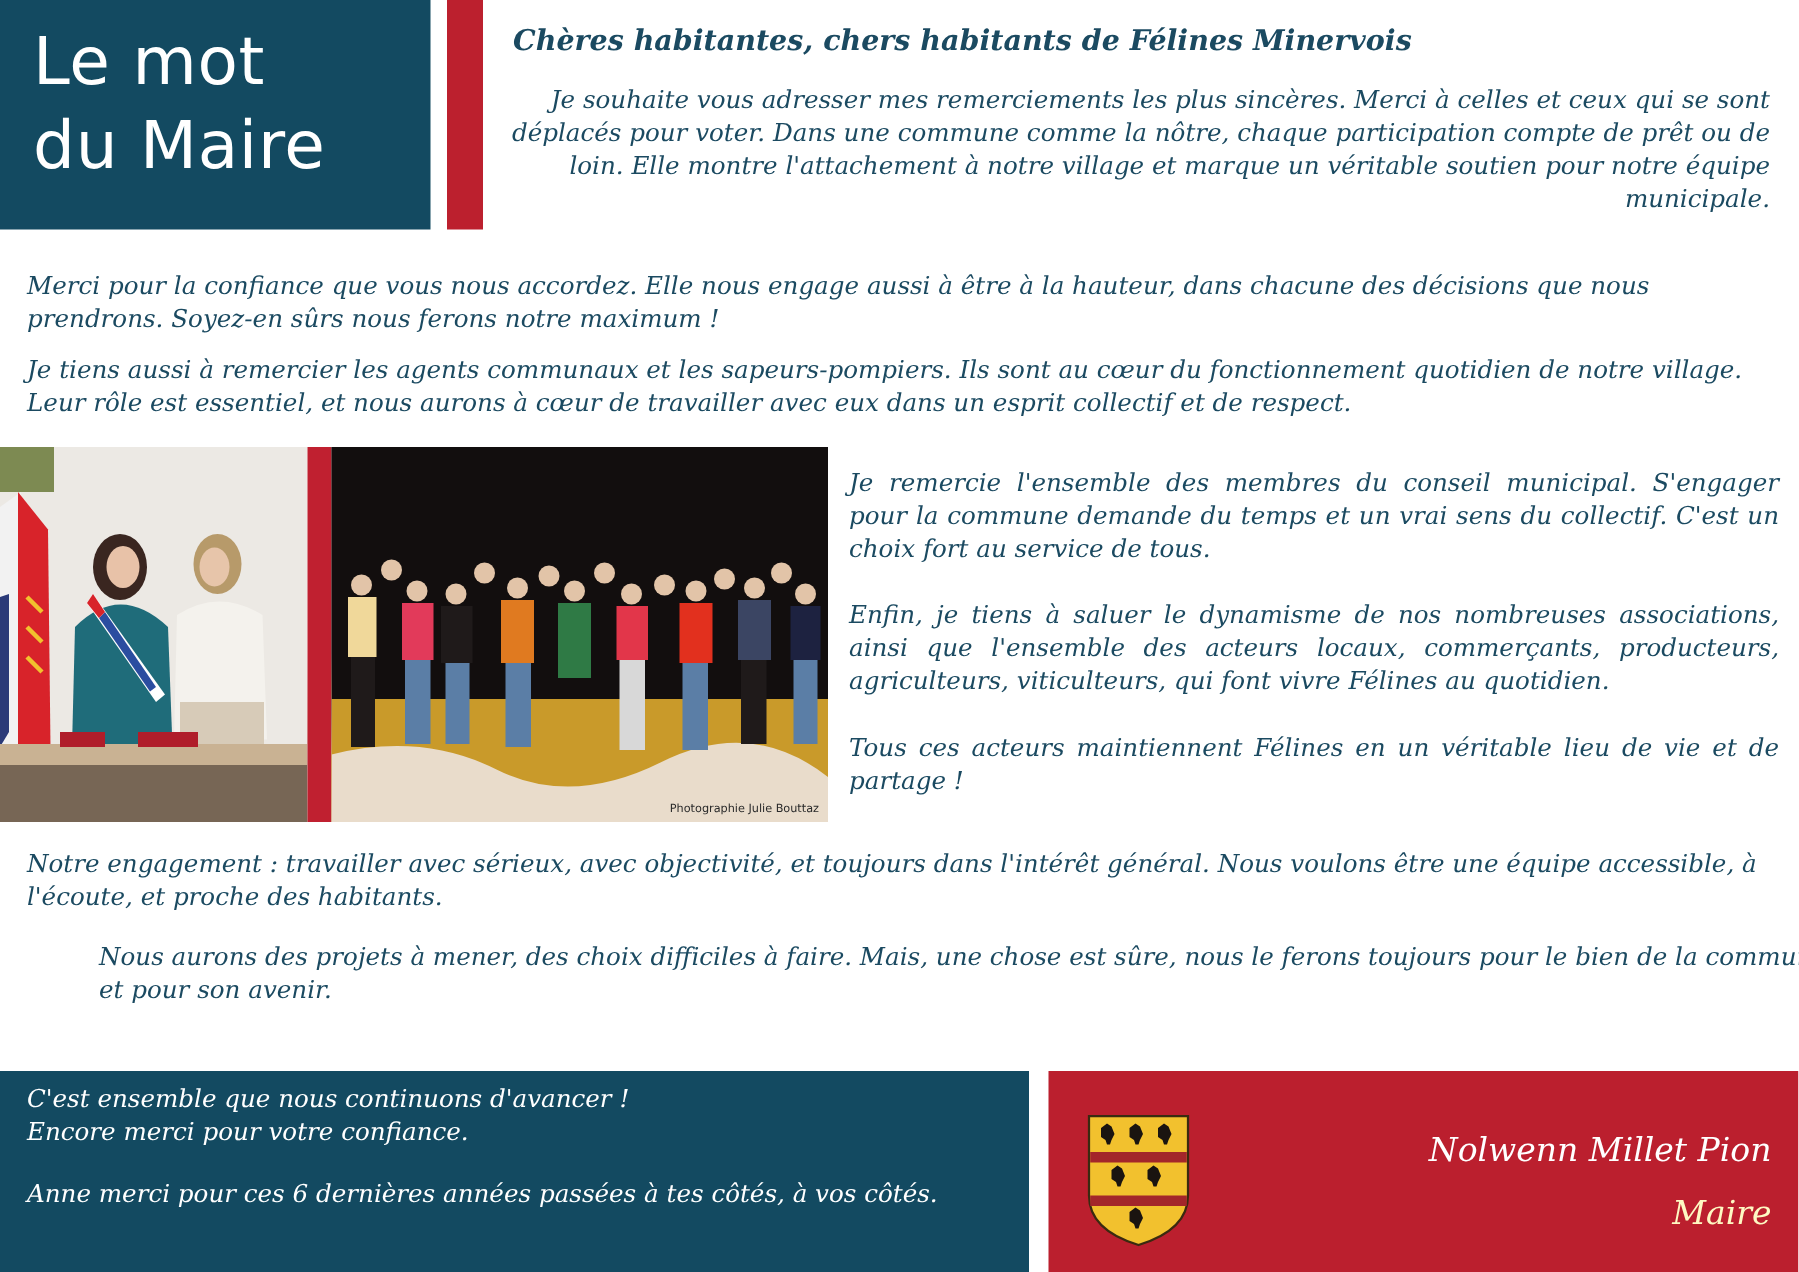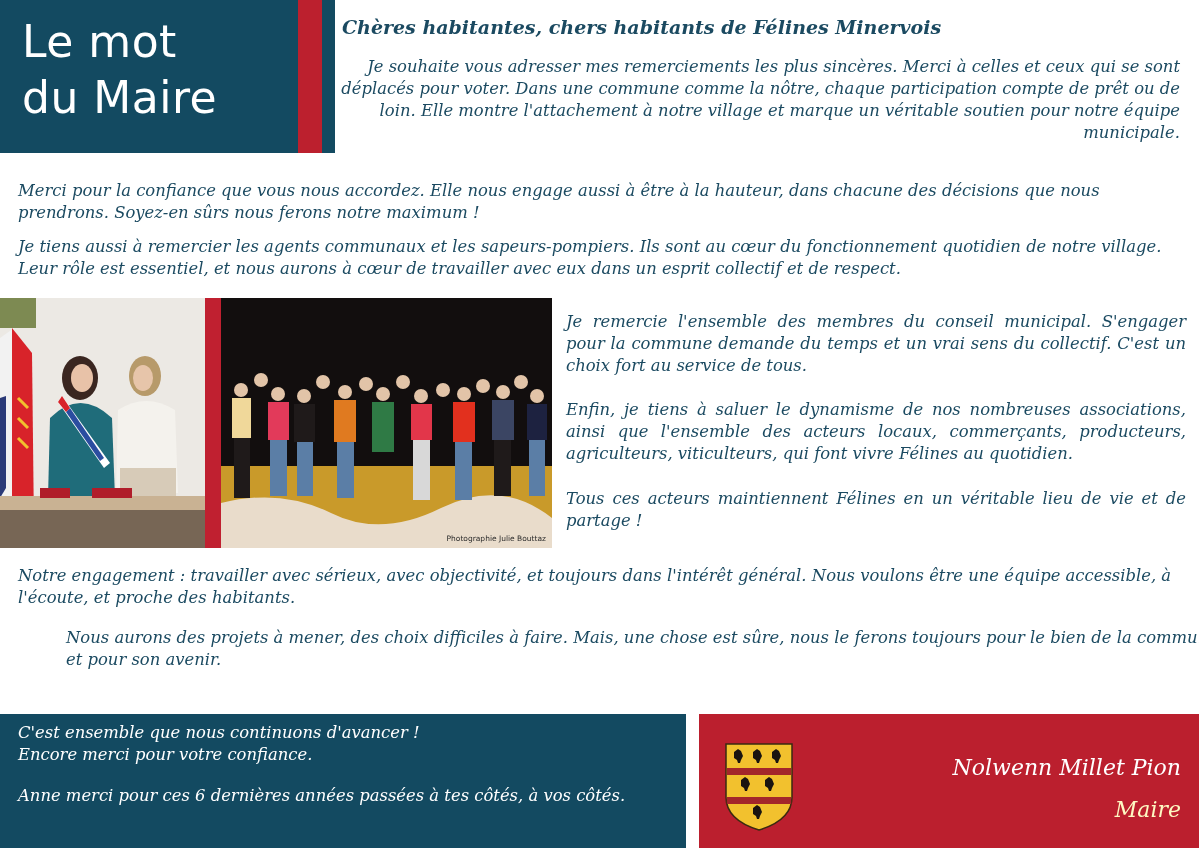--- a/index.html
+++ b/index.html
@@ -9,21 +9,21 @@
     font-family: "DejaVu Serif", serif;
     color: #1b4a61;
   }
   .abs { position: absolute; }
   .script {
     font-family: "DejaVu Serif", serif;
     font-style: italic;
     color: #1b4a61;
   }
   
-  #title-block { left: 0; top: 0; width: 287px; height: 153px; background: #134a61; padding-left: 48px; }
+  #title-block { left: 0; top: 0; width: 287px; height: 153px; background: #134a61; }
   #title-text {
     position: absolute; left: 22px; top: 14px;
     font-family: "DejaVu Sans", sans-serif; color: #fff;
     font-size: 44px; line-height: 56px; letter-spacing: 0.5px;
   }
   #title-red-bar { left: 298px; top: 0; width: 24px; height: 153px; background: #bc202e; }
 
   #heading { left: 342px; top: 14px; font-size: 19px; line-height: 26px; white-space: nowrap; font-weight: bold; }
   .p { font-size: 16.4px; line-height: 22px; }
   #intro { left: 340px; top: 56px; width: 840px; text-align: right; }

